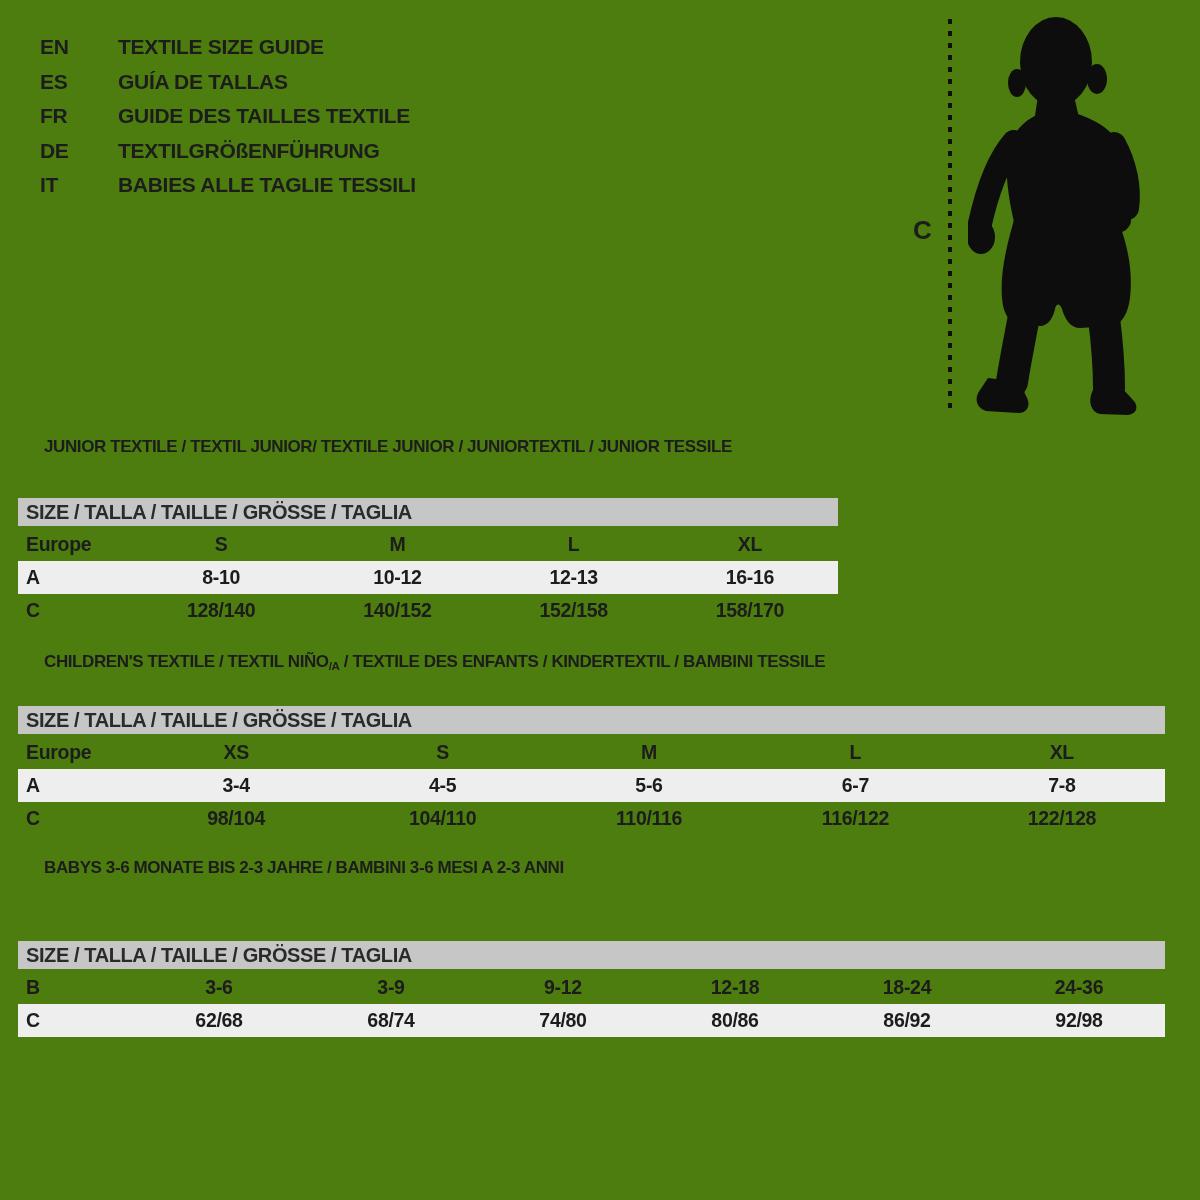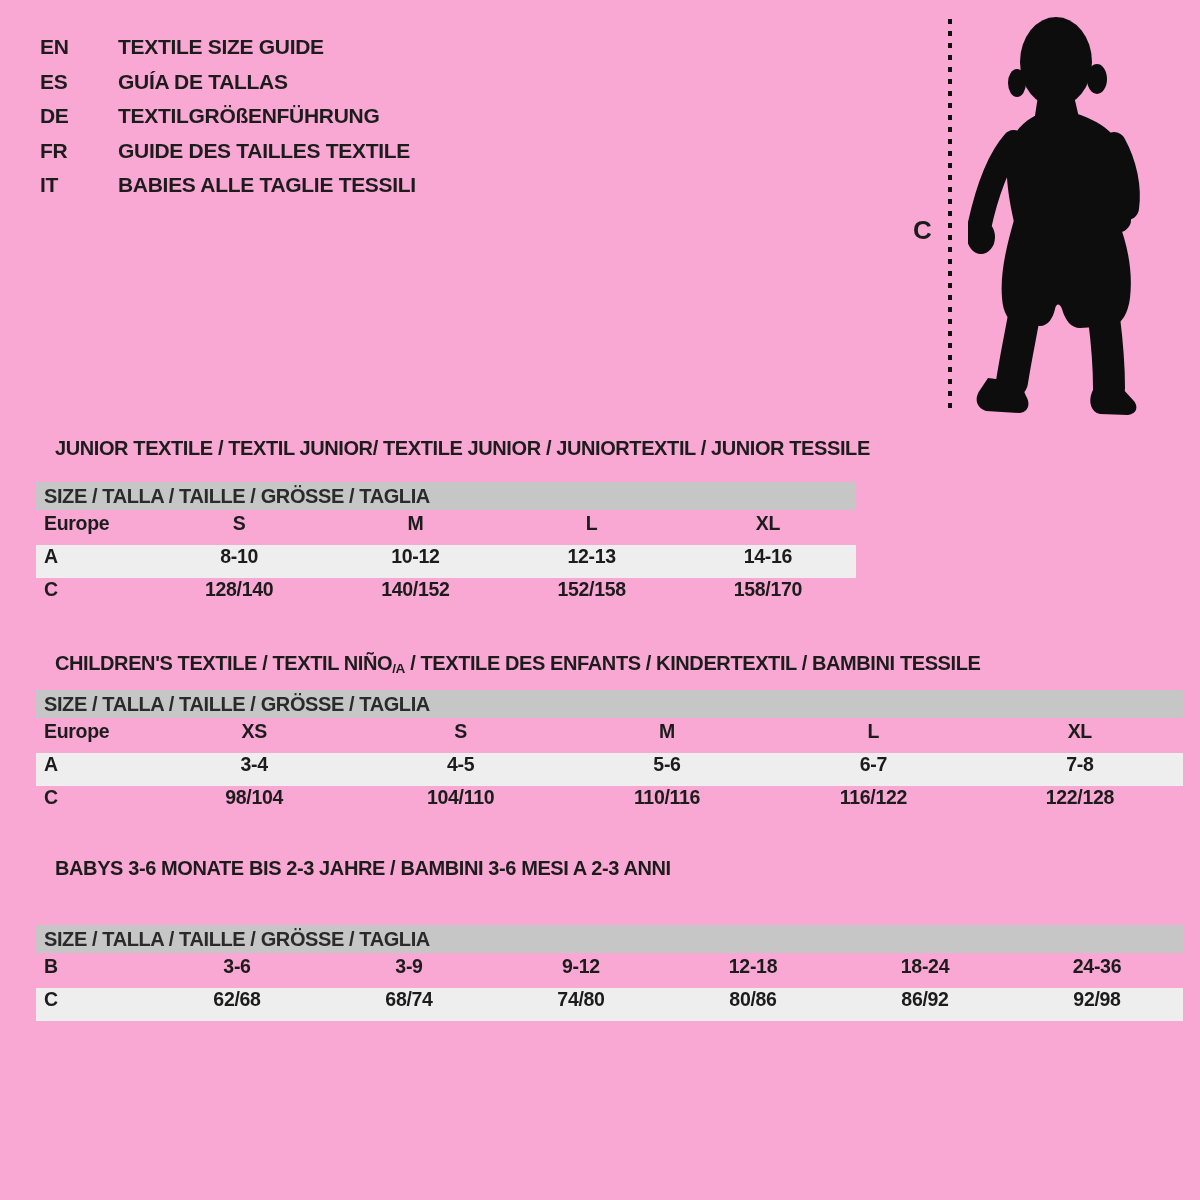--- a/index.html
+++ b/index.html
@@ -1,48 +1,48 @@
 <!DOCTYPE html>
 <html><head>
 <meta charset="utf-8">
 <style>
   html,body { margin:0; padding:0; }
   .page {
     position:relative; width:1200px; height:1200px;
-    background:#f9a8d4; overflow:hidden;
+    background:#4d7c0f; overflow:hidden;
     font-family:"Liberation Sans","DejaVu Sans",sans-serif;
     font-weight:700; color:#1c1c1c;
   }
   
   .lang-list { position:absolute; left:40px; top:30px; }
   .lang-row { display:flex; height:34.5px; align-items:center; font-size:21px; letter-spacing:-0.3px; }
   .lang-code { width:78px; }
   
   .measure-line {
     position:absolute; left:948px; top:19px; width:4px; height:395px;
     background:repeating-linear-gradient(to bottom,#101010 0px,#101010 5px,transparent 5px,transparent 12px);
   }
   .measure-label { position:absolute; left:913px; top:215px; font-size:26px; }
   .silhouette { position:absolute; left:968px; top:10px; width:200px; height:410px; }
   
-  .section-title { position:absolute; left:55px; font-size:20px; letter-spacing:-0.4px; white-space:nowrap; }
+  .section-title { position:absolute; left:44px; font-size:17px; letter-spacing:-0.4px; white-space:nowrap; }
   .junior-title { top:437px; }
   .children-title { top:644px;margin-top:8px; }
   .babies-title { top:852px; line-height:32px; }
   .title-sub { font-size:0.68em; vertical-align:-0.22em; }
   
-  .size-table { position:absolute; left:36px; }
+  .size-table { position:absolute; left:18px;margin-top:16px; }
   .junior-table { top:482px; width:820px; }
   .children-table { top:690px; width:1147px; }
   .babies-table { top:925px; width:1147px; }
   .size-header {
     height:28px; line-height:28px; background:#c6c6c6; color:#2a2a2a;
     padding-left:8px; font-size:20px; letter-spacing:-0.4px; margin-bottom:2px;
   }
-  .trow { display:flex; height:33px; align-items:flex-start; font-size:19.5px; letter-spacing:-0.3px; }
+  .trow { display:flex; height:33px; align-items:center; font-size:19.5px; letter-spacing:-0.3px; }
   .trow.shaded { background:#eeeeee; }
   .tlabel { width:115px; padding-left:8px; box-sizing:border-box; }
   .tcell { flex:1; text-align:center; }
   
   .legend { position:absolute; left:41px; top:1069px; font-size:20px; letter-spacing:-0.4px; line-height:36px; }
 </style>
 </head>
 <body>
 
 <div class="page">
@@ -50,26 +50,26 @@
   <div class="lang-list">
     <div class="lang-row">
       <span class="lang-code">EN</span>
       <span>TEXTILE SIZE GUIDE</span>
     </div>
     <div class="lang-row">
       <span class="lang-code">ES</span>
       <span>GUÍA DE TALLAS</span>
     </div>
     <div class="lang-row">
+      <span class="lang-code">FR</span>
+      <span>GUIDE DES TAILLES TEXTILE</span>
+    </div>
+    <div class="lang-row">
       <span class="lang-code">DE</span>
       <span>TEXTILGRÖßENFÜHRUNG</span>
-    </div>
-    <div class="lang-row">
-      <span class="lang-code">FR</span>
-      <span>GUIDE DES TAILLES TEXTILE</span>
     </div>
     <div class="lang-row">
       <span class="lang-code">IT</span>
       <span>BABIES ALLE TAGLIE TESSILI</span>
     </div>
   </div>
 
   <div class="measure-line"></div>
   <div class="measure-label">C</div>
   <svg class="silhouette" viewBox="0 0 200 410" xmlns="http://www.w3.org/2000/svg">
@@ -106,21 +106,21 @@
       <span class="tcell">S</span>
       <span class="tcell">M</span>
       <span class="tcell">L</span>
       <span class="tcell">XL</span>
     </div>
     <div class="trow shaded">
       <span class="tlabel">A</span>
       <span class="tcell">8-10</span>
       <span class="tcell">10-12</span>
       <span class="tcell">12-13</span>
-      <span class="tcell">14-16</span>
+      <span class="tcell">16-16</span>
     </div>
     <div class="trow">
       <span class="tlabel">C</span>
       <span class="tcell">128/140</span>
       <span class="tcell">140/152</span>
       <span class="tcell">152/158</span>
       <span class="tcell">158/170</span>
     </div>
   </div>
 

